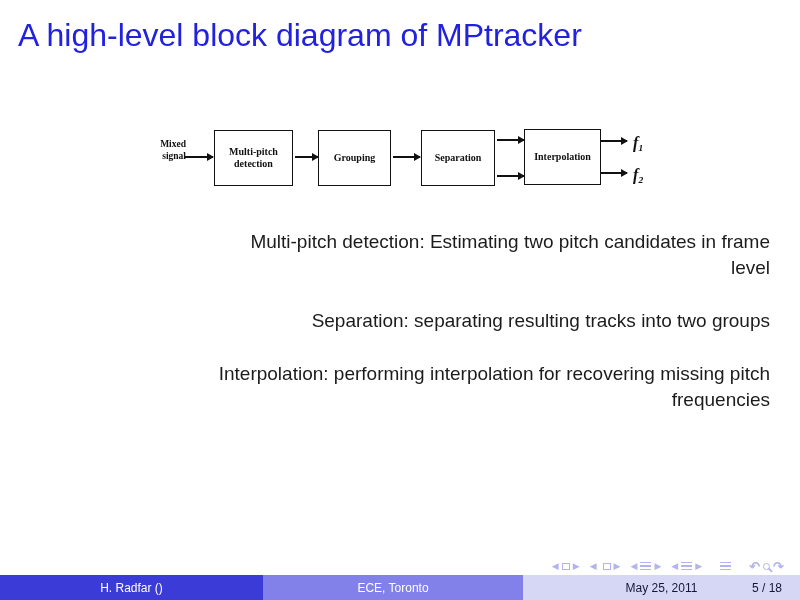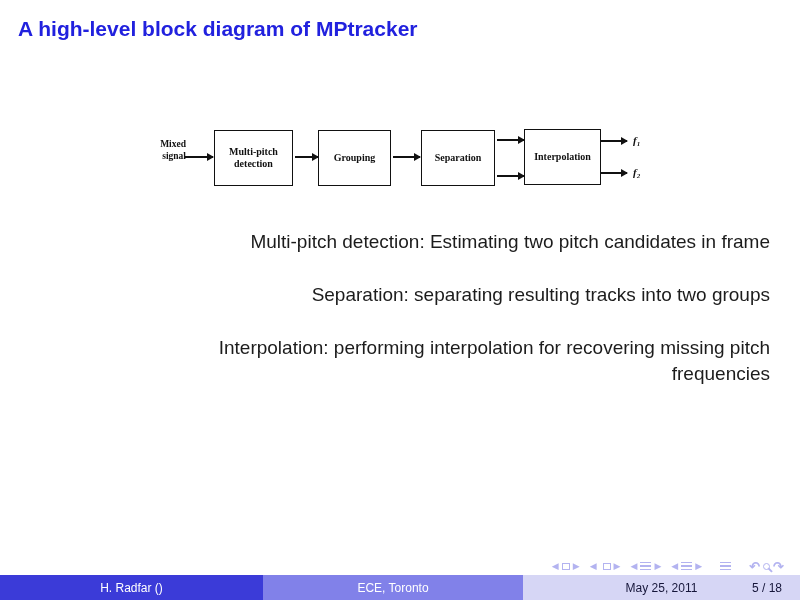--- a/index.html
+++ b/index.html
@@ -18,21 +18,21 @@
   .slide{
     position:relative;
     width:800px;height:600px;
     background:#ffffff;
     overflow:hidden;
     font-family:"Liberation Sans",sans-serif;
   }
   
   .title{
     position:absolute;left:18px;top:17px;
-    font-size:21px;font-weight:700;
+    font-size:32px;font-weight:400;
     color:var(--title-blue);
     letter-spacing:0;
     white-space:nowrap;
   }
   
   .diagram{position:absolute;left:0;top:0;width:800px;height:220px;}
   .block{
     position:absolute;
     border:1.7px solid var(--diagram-ink);
     background:#ffffff;
@@ -47,21 +47,21 @@
     position:absolute;
     font-family:"Liberation Serif",serif;
     font-size:9.5px;font-weight:700;line-height:1.25;
     color:var(--diagram-ink);
     text-align:right;
   }
   .out-label{
     position:absolute;
     font-family:"Liberation Serif",serif;
     font-style:italic;
-    font-size:11px;font-weight:700;
+    font-size:16px;font-weight:700;
     color:var(--diagram-ink);
   }
   .arrow{
     position:absolute;height:1.5px;background:var(--diagram-ink);
   }
   .arrow::after{
     content:"";position:absolute;right:-1px;top:-3.3px;
     width:0;height:0;
     border-left:7px solid var(--diagram-ink);
     border-top:4px solid transparent;
@@ -152,20 +152,21 @@
     <div class="arrow" style="left:601px;top:140px;width:26px;"></div>
     <div class="arrow" style="left:601px;top:172px;width:26px;"></div>
 
     <div class="out-label" style="left:633px;top:134px;">f₁</div>
     <div class="out-label" style="left:633px;top:166px;">f₂</div>
   </div>
 
   <div class="bodytext">
     <p class="para">
       <span class="line">Multi-pitch detection: Estimating two pitch candidates in frame</span>
+      <span class="line">level</span>
     </p>
     <p class="para">
       <span class="line">Separation: separating resulting tracks into two groups</span>
     </p>
     <p class="para">
       <span class="line">Interpolation: performing interpolation for recovering missing pitch</span>
       <span class="line">frequencies</span>
     </p>
   </div>
 

